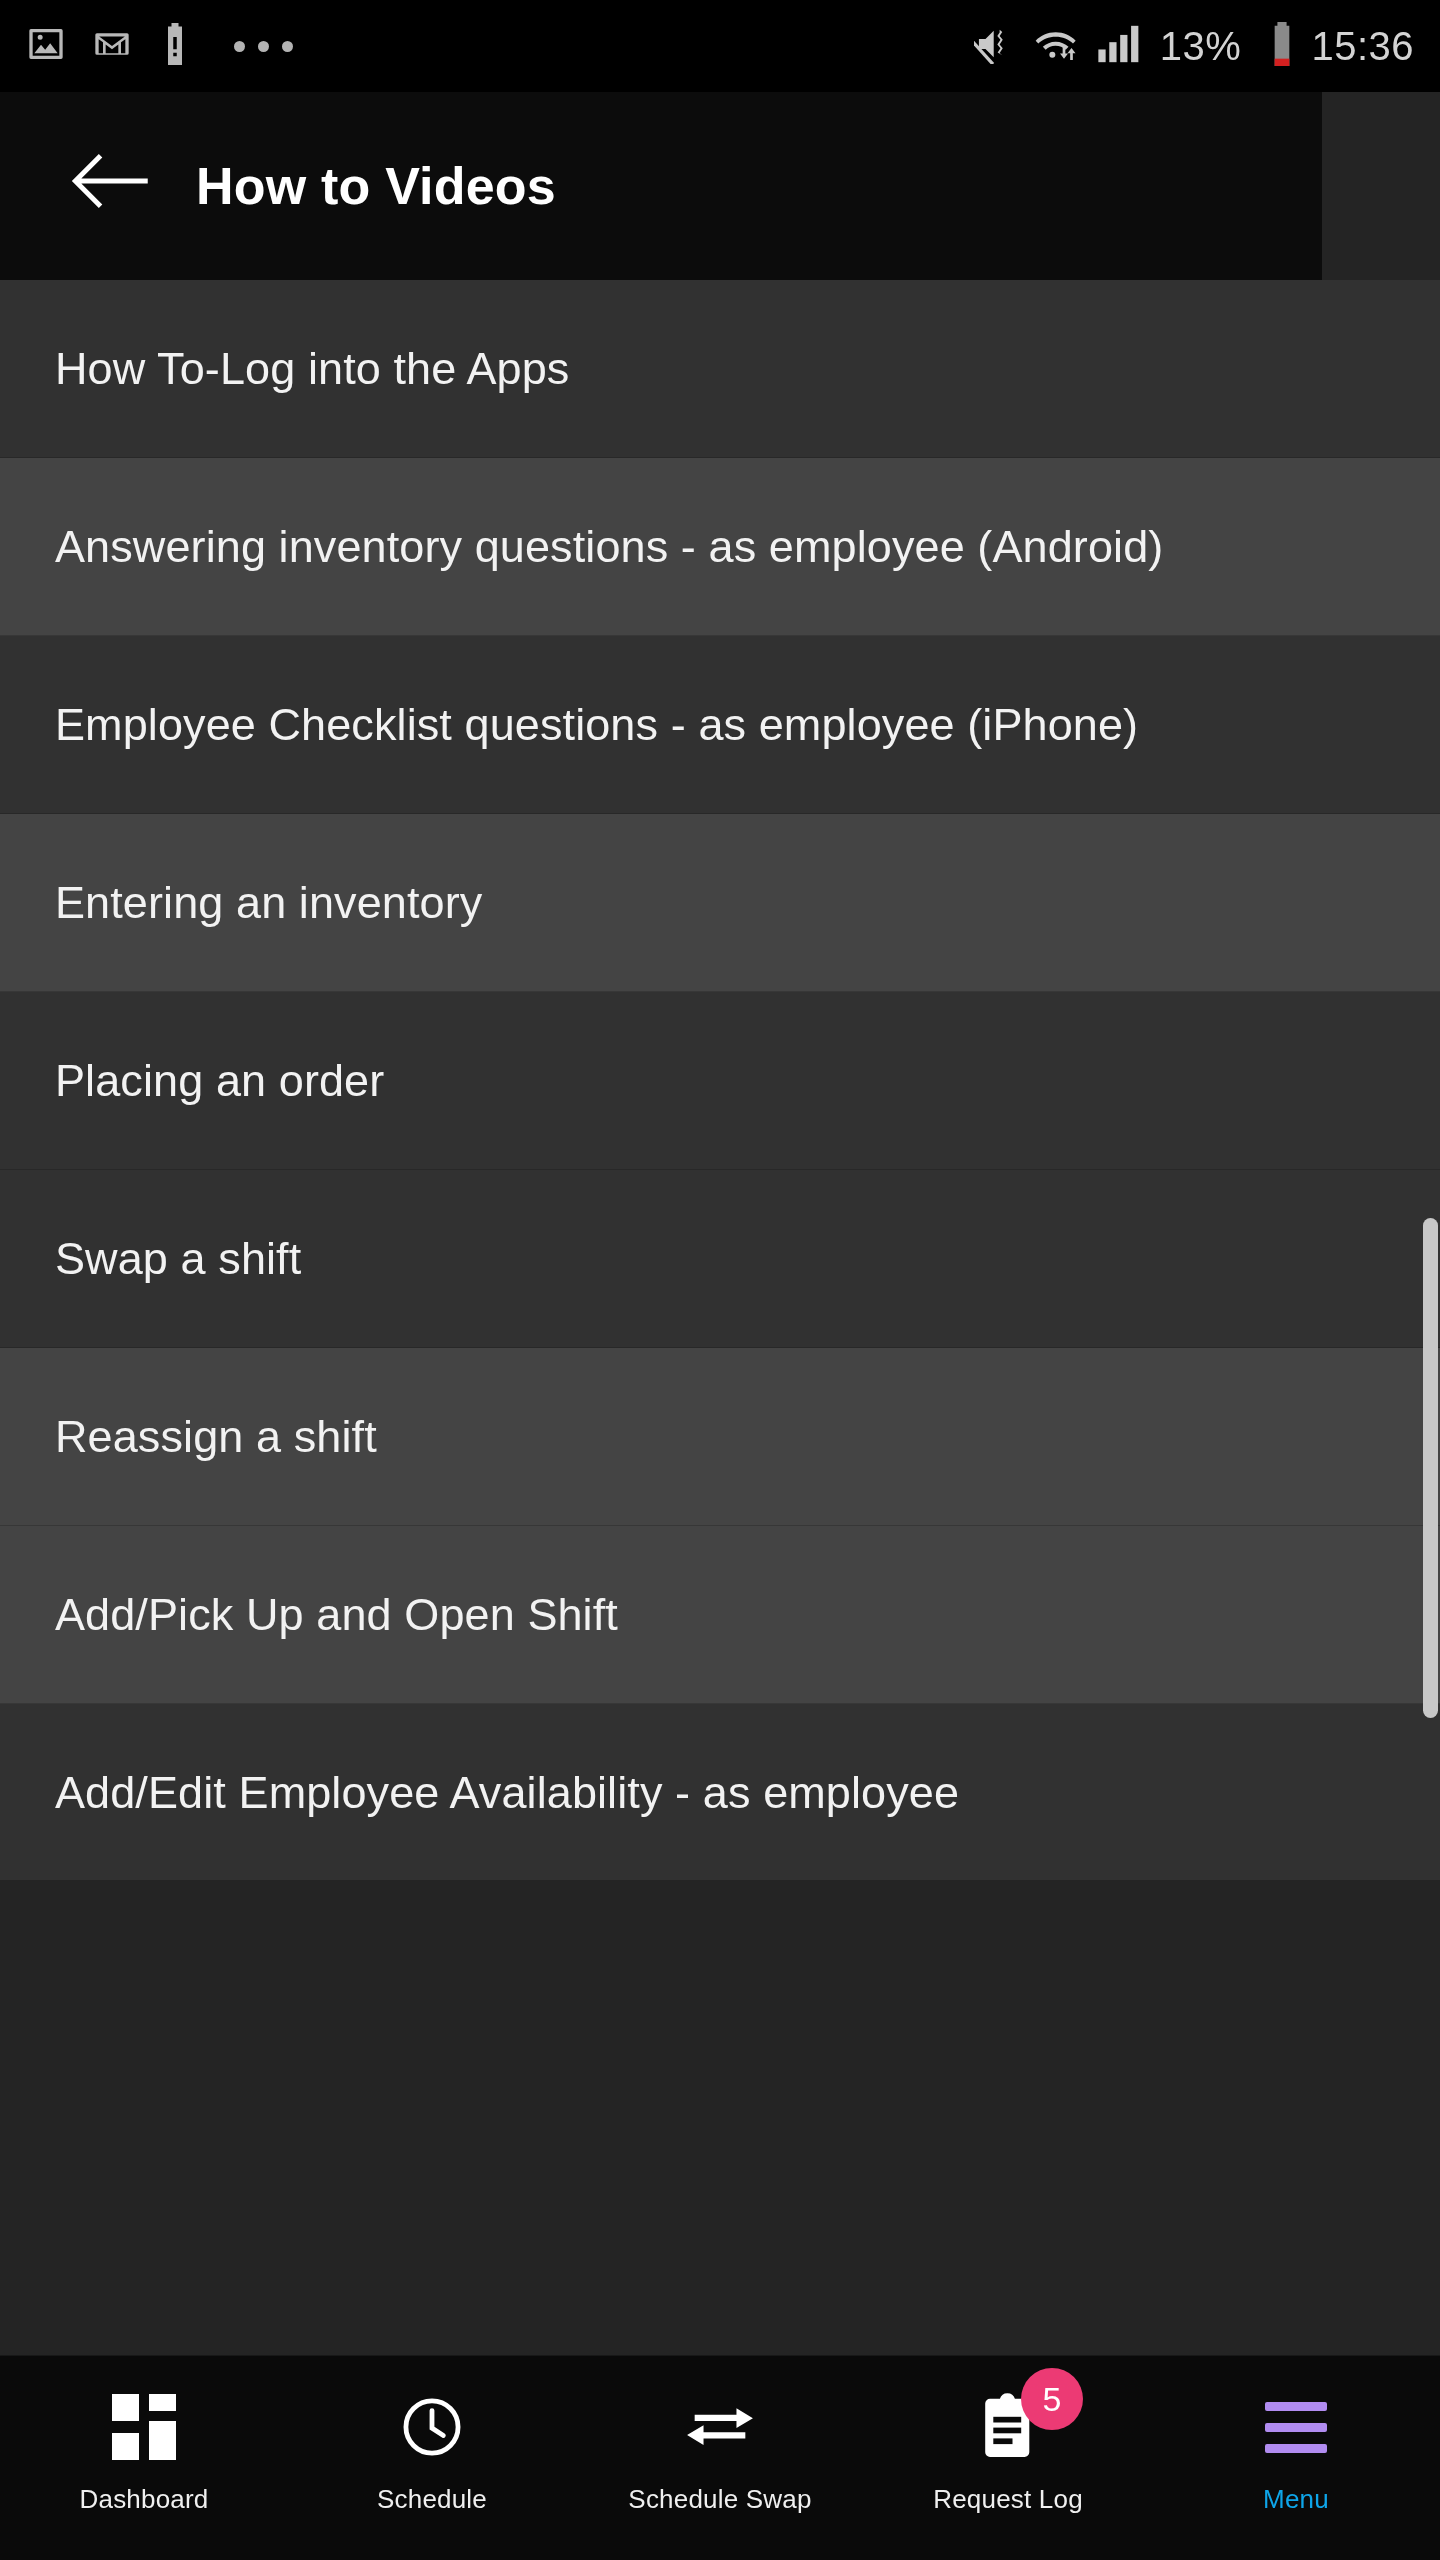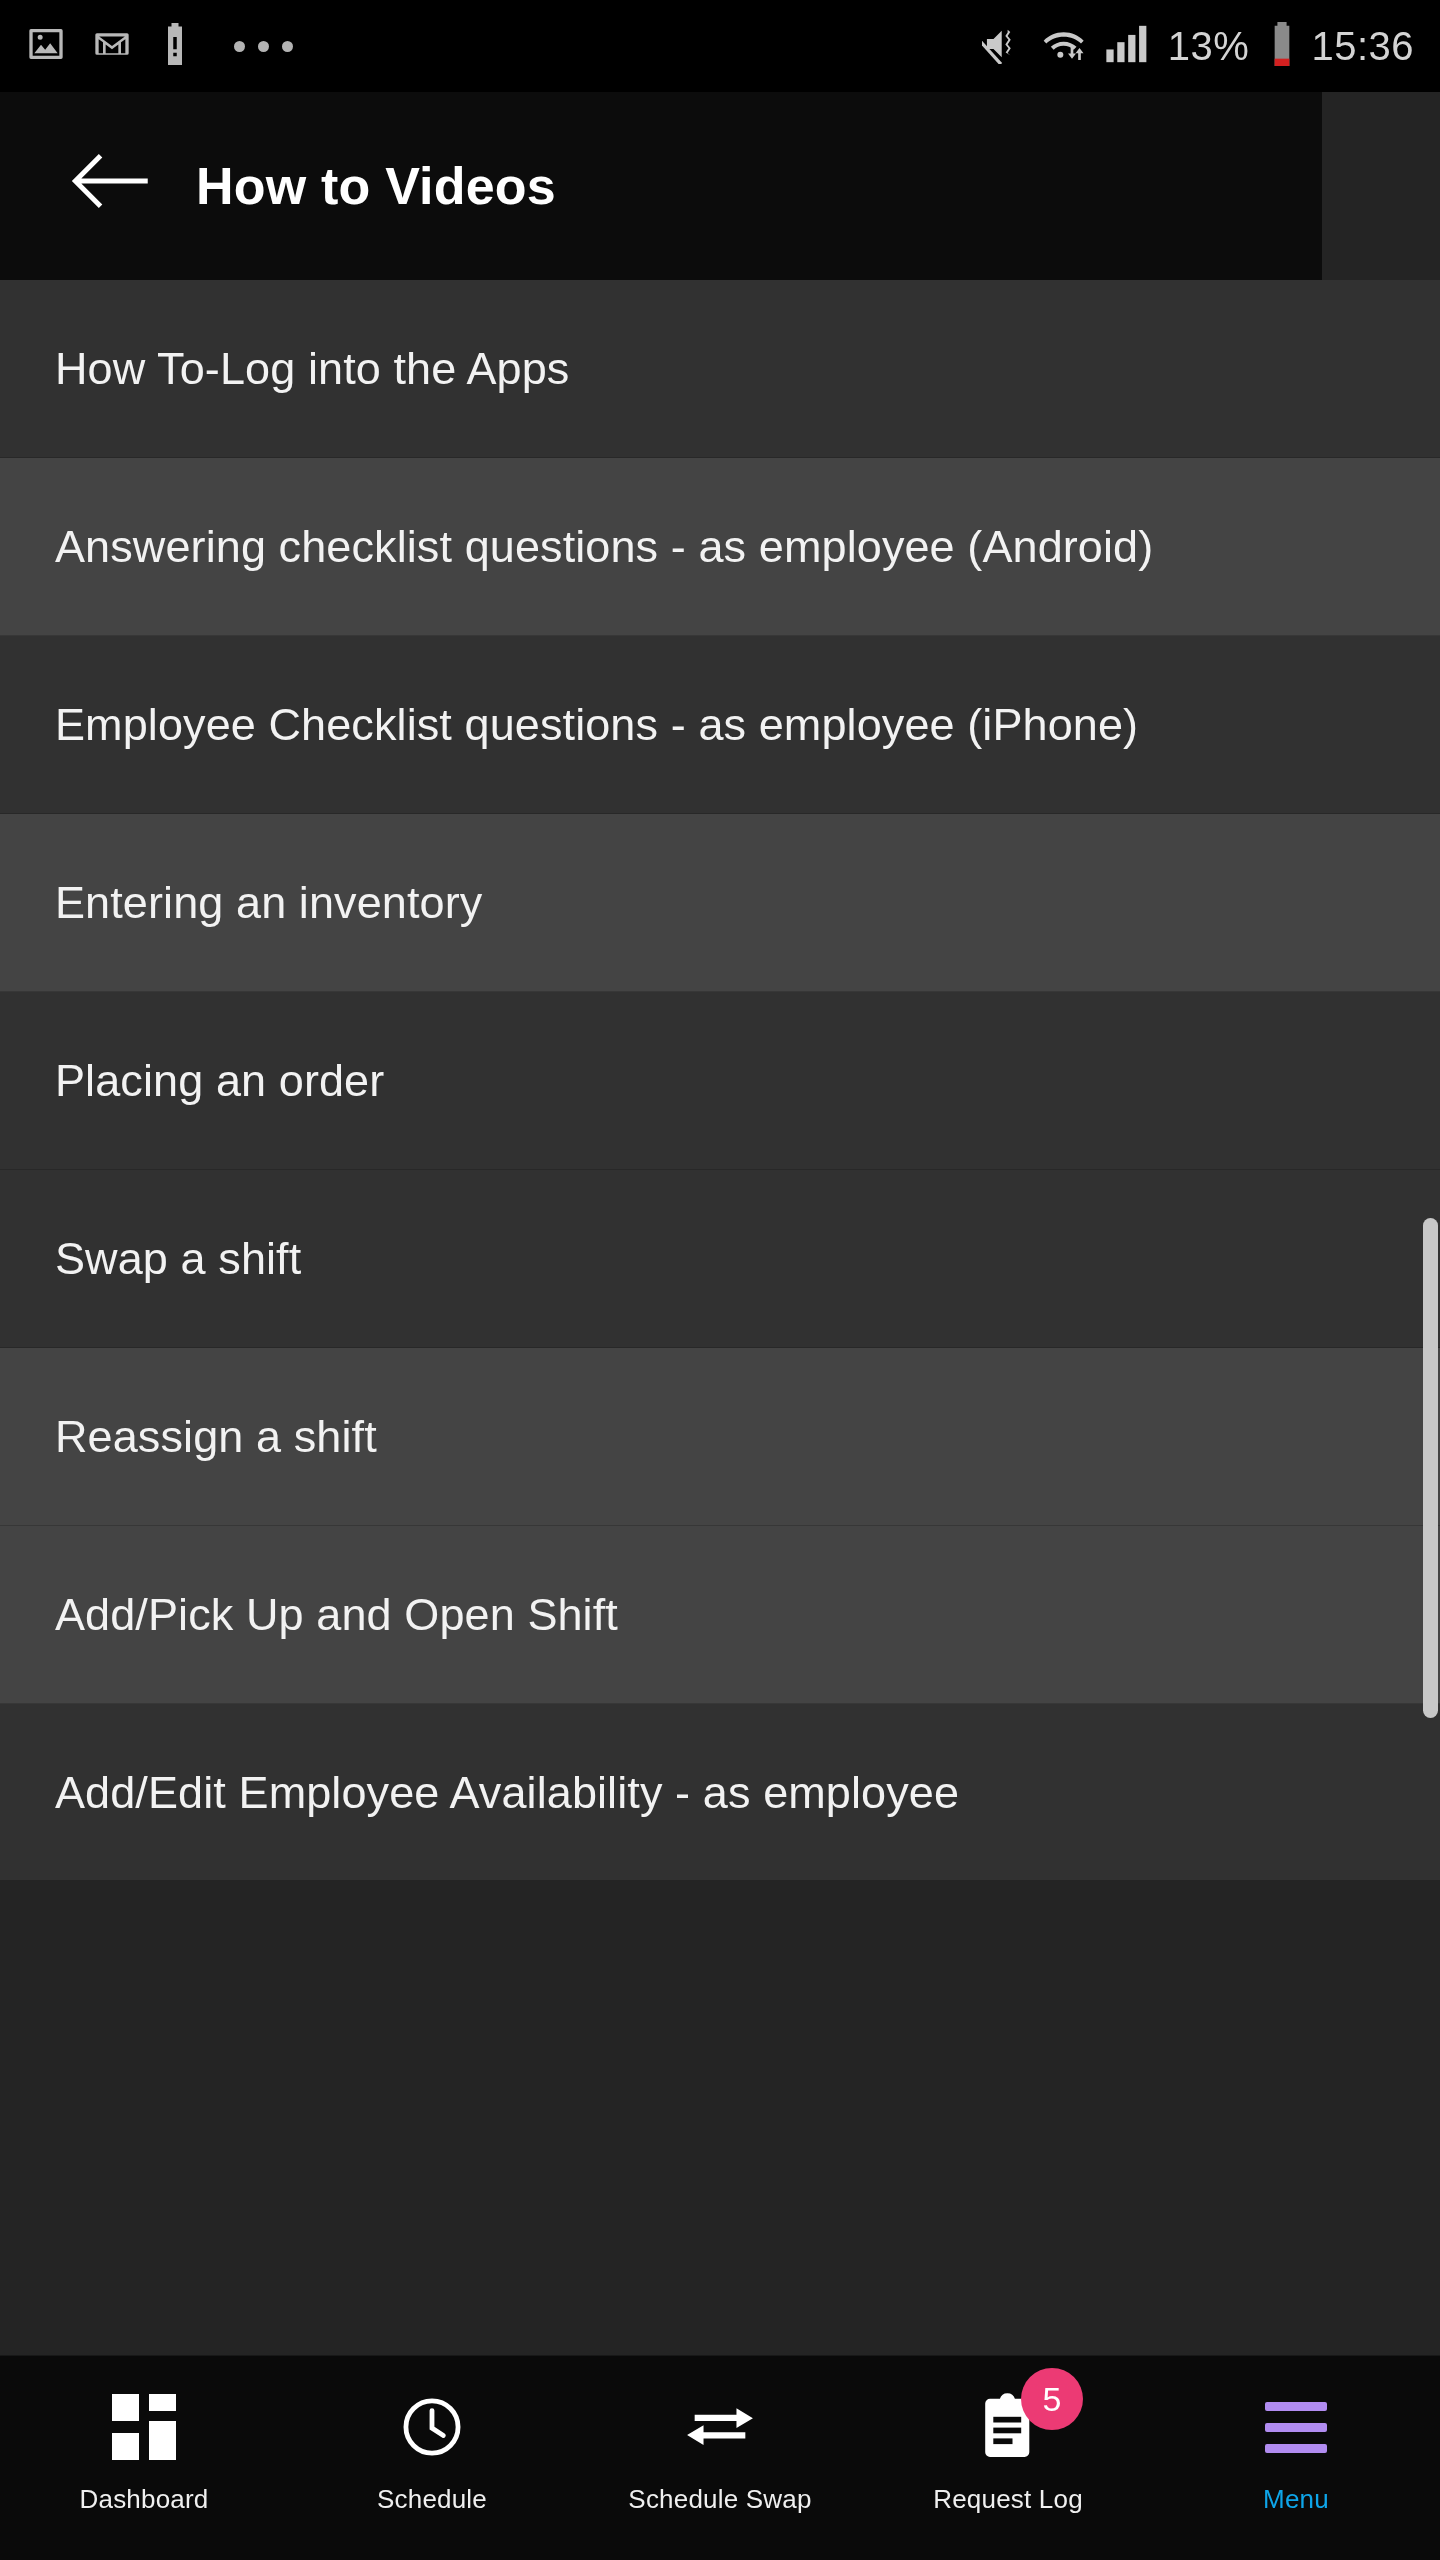--- a/index.html
+++ b/index.html
@@ -19,21 +19,21 @@
   }
   .sb-left { display:flex; align-items:center; gap:26px; }
   .sb-right { margin-left:auto; display:flex; align-items:center; gap:14px; }
   .sb-icon { display:block; }
   .sb-dots { display:flex; align-items:center; gap:13px; margin-left:16px; }
   .sb-dots i { width:11px; height:11px; border-radius:50%; background:#b3b3b3; display:block; }
   .sb-text {
     color:#d3d3d3; font-size:40px; font-weight:400;
     letter-spacing:0.5px; line-height:1;
   }
-  .sb-pct { margin-right:4px; }
+  .sb-pct { margin-right:12px; }
 
   
   .appbar {
     position:absolute; top:92px; left:0; width:1322px; height:188px;
     background:#0c0c0c; display:flex; align-items:center;
   }
   .back-btn {
     width:120px; height:120px; margin-left:46px;
     display:flex; align-items:center; justify-content:center;
   }
@@ -201,21 +201,21 @@
       </span>
     </div>
     <div class="appbar-title">How to Videos</div>
   </div>
 
   <div class="list">
     <div class="row odd">
       <span class="row-label">How To-Log into the Apps</span>
     </div>
     <div class="row even">
-      <span class="row-label">Answering checklist questions - as employee (Android)</span>
+      <span class="row-label">Answering inventory questions - as employee (Android)</span>
     </div>
     <div class="row odd">
       <span class="row-label">Employee Checklist questions - as employee (iPhone)</span>
     </div>
     <div class="row even">
       <span class="row-label">Entering an inventory</span>
     </div>
     <div class="row odd">
       <span class="row-label">Placing an order</span>
     </div>

